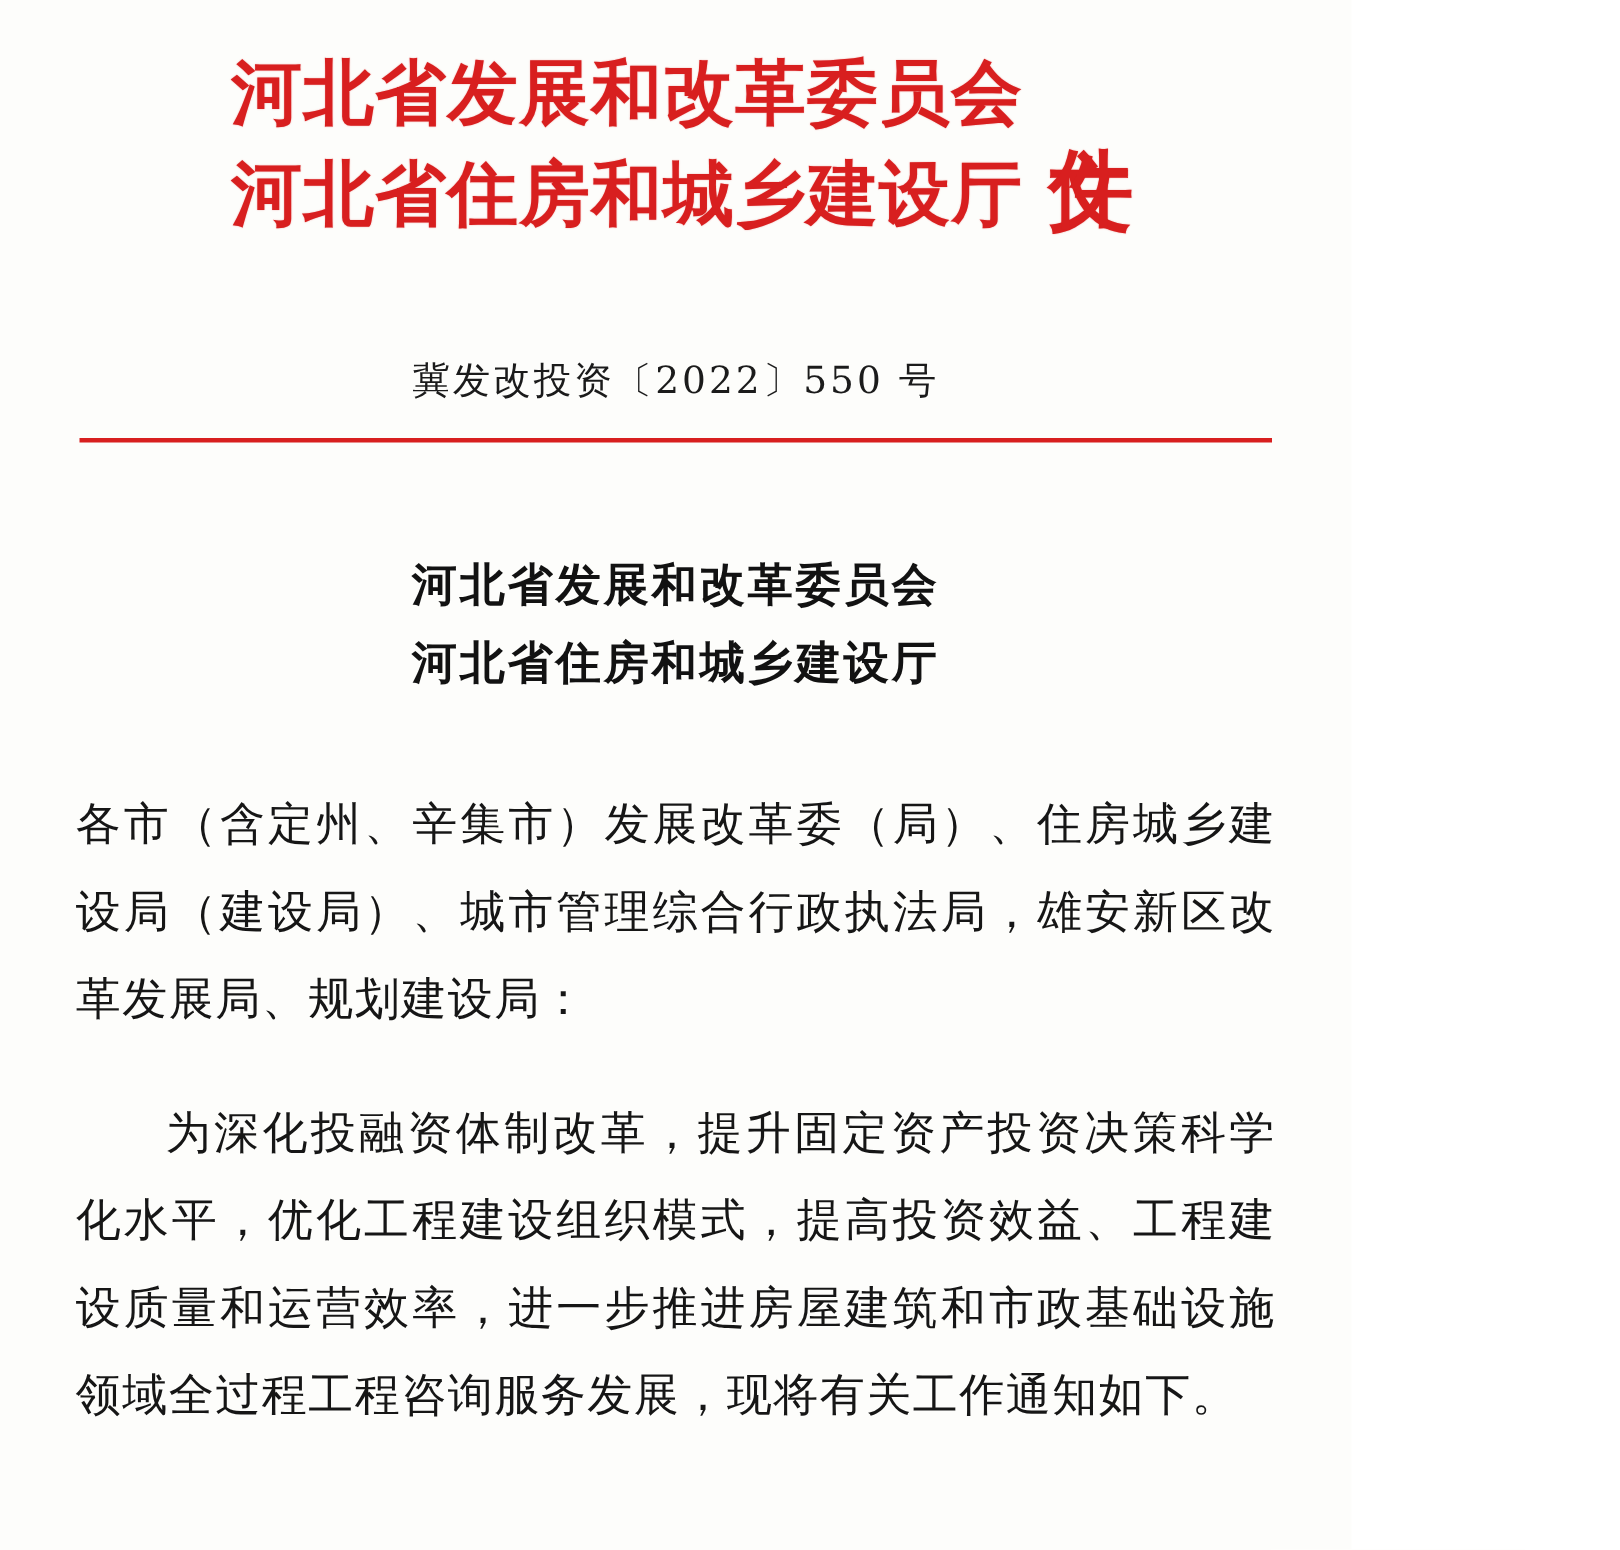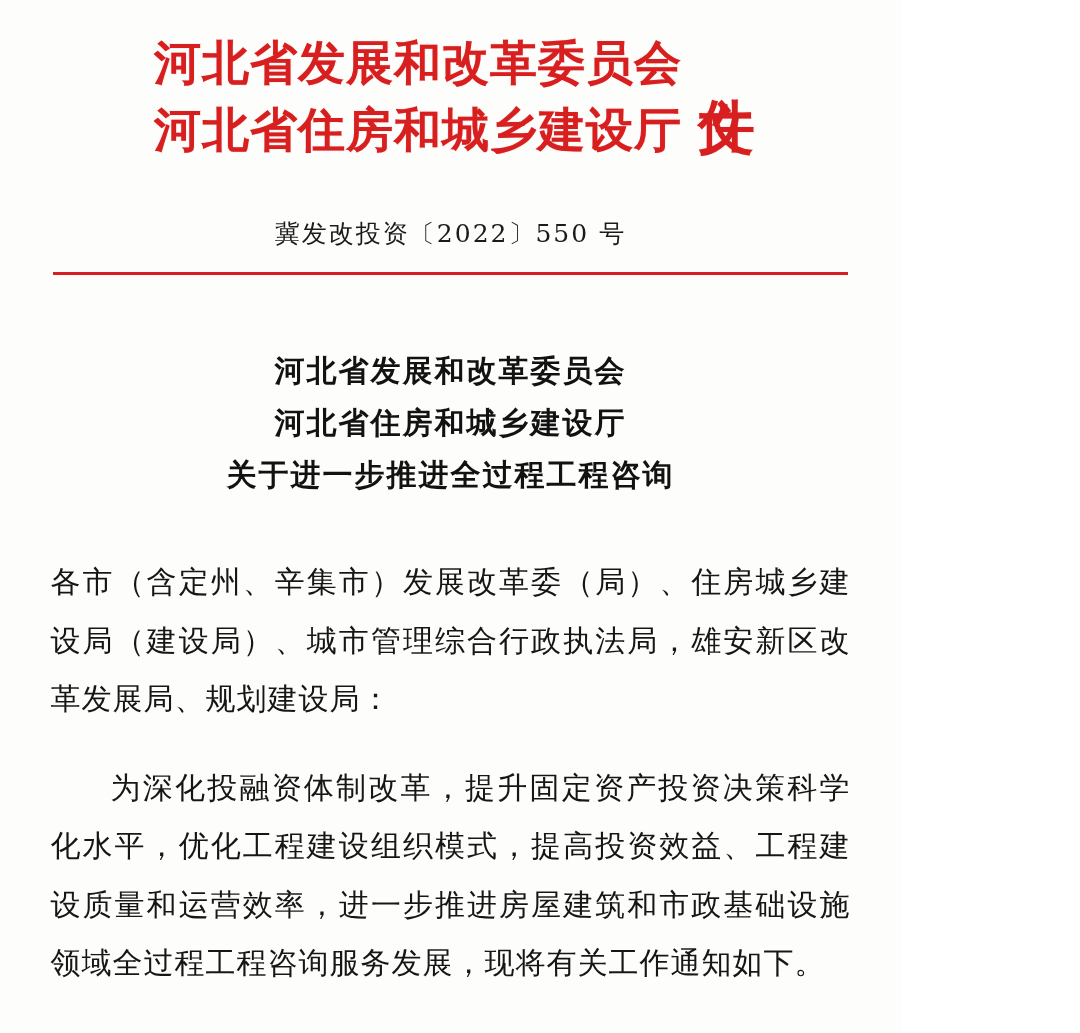--- a/index.html
+++ b/index.html
@@ -53,21 +53,21 @@
     margin-left: 16px;
     margin-top: 22px;
     writing-mode: vertical-rl;
     text-orientation: upright;
     letter-spacing: 2px;
     text-shadow: 0 0 1px rgba(216,31,31,0.45);
   }
 
   
   .docnum-wrap {
-    margin-top: 54px;
+    margin-top: 74px;
     text-align: center;
   }
   .docnum {
     font-size: 25px;
     letter-spacing: 2px;
     color: #1b1b1b;
     font-family: "DejaVu Serif", "Liberation Serif", serif;
   }
   .red-rule {
     margin: 22px auto 0 auto;
@@ -124,21 +124,20 @@
   </div>
 
   <div class="docnum-wrap">
     <div class="docnum">冀发改投资〔2022〕550 号</div>
     <div class="red-rule"></div>
   </div>
 
   <div class="title-block">
     <div class="title-line">河北省发展和改革委员会</div>
     <div class="title-line">河北省住房和城乡建设厅</div>
-    <div class="title-line">关于进一步推进全过程工程咨询</div>
   </div>
 
   <div class="body-block">
     <p class="para">各市（含定州、辛集市）发展改革委（局）、住房城乡建设局（建设局）、城市管理综合行政执法局，雄安新区改革发展局、规划建设局：</p>
     <p class="para indent">为深化投融资体制改革，提升固定资产投资决策科学化水平，优化工程建设组织模式，提高投资效益、工程建设质量和运营效率，进一步推进房屋建筑和市政基础设施领域全过程工程咨询服务发展，现将有关工作通知如下。</p>
   </div>
 
 </div>
 
 </body></html>

